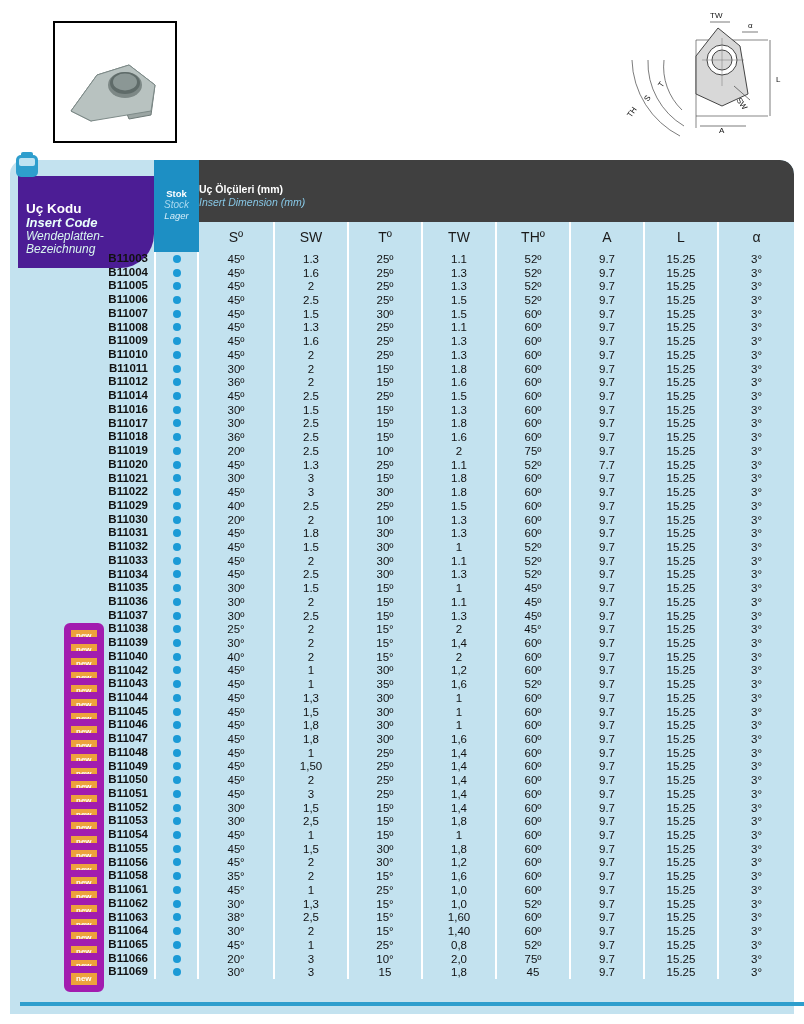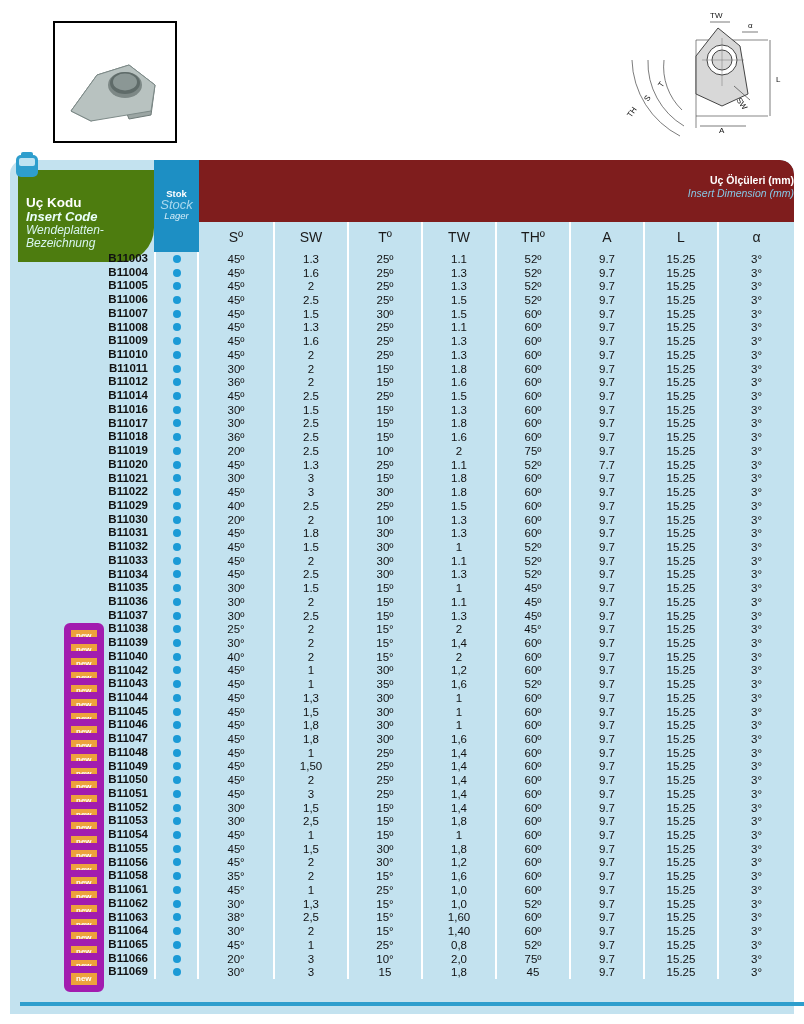--- a/index.html
+++ b/index.html
@@ -37,49 +37,49 @@
     position:absolute;left:0;top:8px;width:784px;height:854px;
     background:#c3e2ef;
     border-radius:14px 14px 0 0;
     overflow:hidden;
   }
 
   
   .head-row{position:absolute;left:0;top:0;width:784px;height:92px;}
 
   .head-code{
-    position:absolute;left:8px;top:10px;width:136px;height:92px;
-    background:#4d7c0f;
+    position:absolute;left:8px;top:16px;width:136px;height:92px;
+    background:#4c1d95;
     border-radius:0 0 34px 0;
     color:#ffffff;
     box-sizing:border-box;
     padding:26px 8px 0 8px;
     text-align:left;
   }
   .head-code .l1{font-size:13.5px;font-weight:bold;line-height:14px;}
   .head-code .l2{font-size:13px;font-weight:bold;font-style:italic;line-height:14px;color:#eafffb;}
   .head-code .l3{font-size:12px;font-style:italic;line-height:13px;color:#d8f5ef;}
 
   .head-stock{
     position:absolute;left:144px;top:0;width:45px;height:92px;
     background:#1d8fc4;
     color:#ffffff;text-align:center;
     box-sizing:border-box;padding-top:28px;
     line-height:11px;
   }
   .head-stock .s1{font-size:9.5px;font-weight:bold;}
-  .head-stock .s2{font-size:13px;font-style:italic;color:#a8d8ef;}
+  .head-stock .s2{font-size:10px;font-style:italic;color:#a8d8ef;}
   .head-stock .s3{font-size:9.5px;font-style:italic;color:#d6eef9;}
 
   .head-dims{
     position:absolute;left:189px;top:0;width:595px;height:62px;
-    background:#7f1d1d;
+    background:#404040;
     border-radius:0 14px 0 0;
-    color:#ffffff;text-align:right;
-    box-sizing:border-box;padding-top:14px;
+    color:#ffffff;text-align:left;
+    box-sizing:border-box;padding-top:23px;
     line-height:12.5px;
   }
   .head-dims .d1{font-size:10.5px;font-weight:bold;}
   .head-dims .d2{font-size:10.5px;font-style:italic;color:#86c6e4;}
   .head-dims .d3{font-size:10.5px;font-style:italic;font-weight:bold;}
 
   .head-cols{
     position:absolute;left:189px;top:62px;width:595px;height:30px;
     display:flex;
   }

